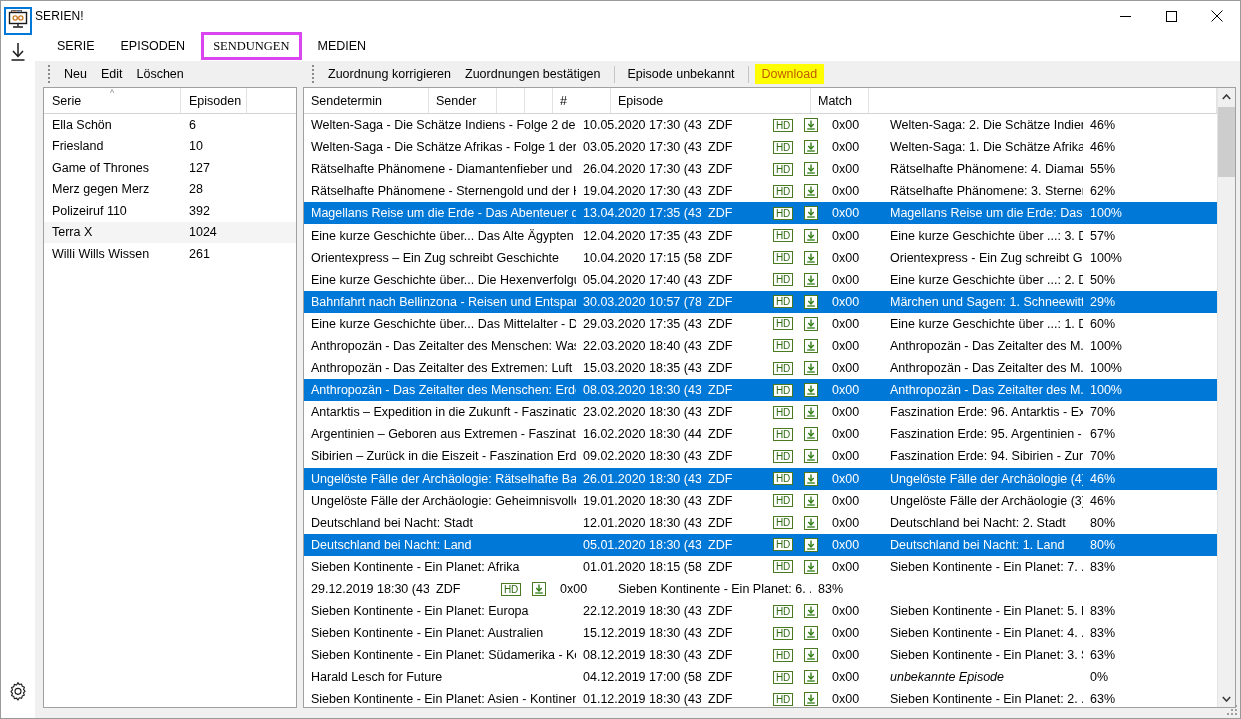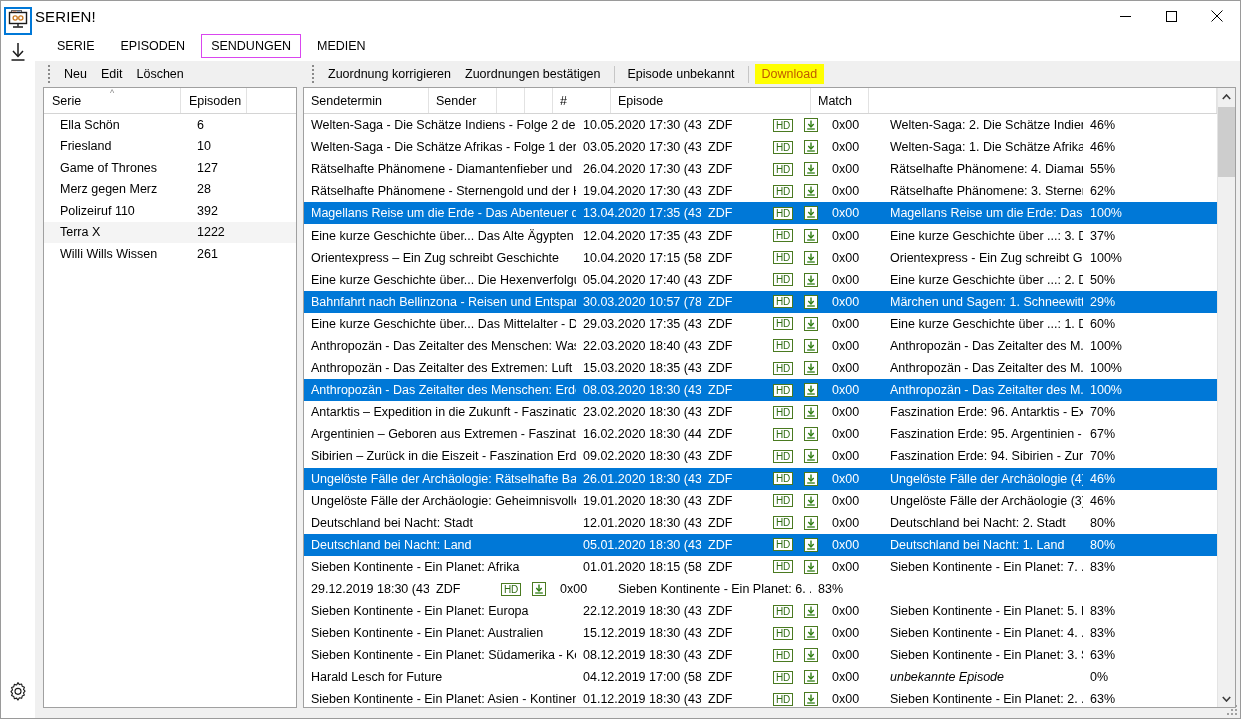--- a/index.html
+++ b/index.html
@@ -37,21 +37,21 @@
   }
   .title-icon {
     width: 16px;
     height: 16px;
     margin-left: 10px;
     margin-right: 8px;
     position: relative;
     flex: none;
   }
   .title-text {
-    font-size: 15px;
+    font-size: 12px;
     color: #000000;
     letter-spacing: .1px;
   }
   .winbtns {
     margin-left: auto;
     display: flex;
     height: 30px;
   }
   .winbtn {
     width: 46px;
@@ -76,21 +76,22 @@
   .menu-left-pad { width: 46px; flex: none; }
   .menuitem {
     font-size: 12.5px;
     padding: 3px 9px;
     margin-right: 6px;
     color: #000;
     border: 1px solid transparent;
     line-height: 16px;
   }
   .menuitem.active {
-    border: 1px solid #d946ef;
+    border: 3px solid #d946ef;
+    font-family: Liberation Serif, serif;
   }
 
   
   .bodyrow {
     flex: 1;
     display: flex;
     min-height: 0;
     background: #ffffff;
   }
   .rail {
@@ -238,21 +239,21 @@
   }
   .grow {
     display: flex;
     height: 21.5px;
     align-items: center;
     font-size: 12.5px;
     white-space: nowrap;
   }
   .grow.alt { background: #f4f4f4; }
   .gcell {
-    padding-left: 16px;
+    padding-left: 8px;
     box-sizing: border-box;
     overflow: hidden;
     text-overflow: clip;
     white-space: nowrap;
   }
 
   
   .rightpane {
     flex: 1;
     display: flex;
@@ -511,21 +512,21 @@
                 <div class="gcell" style="width: 66px;">28</div>
                 <div class="gcell" style="flex: 1 1 0%;"></div>
               </div>
               <div class="grow">
                 <div class="gcell" style="width: 137px;">Polizeiruf 110</div>
                 <div class="gcell" style="width: 66px;">392</div>
                 <div class="gcell" style="flex: 1 1 0%;"></div>
               </div>
               <div class="grow alt">
                 <div class="gcell" style="width: 137px;">Terra X</div>
-                <div class="gcell" style="width: 66px;">1222</div>
+                <div class="gcell" style="width: 66px;">1024</div>
                 <div class="gcell" style="flex: 1 1 0%;"></div>
               </div>
               <div class="grow">
                 <div class="gcell" style="width: 137px;">Willi Wills Wissen</div>
                 <div class="gcell" style="width: 66px;">261</div>
                 <div class="gcell" style="flex: 1 1 0%;"></div>
               </div>
             </div>
         </div>
       </div>
@@ -687,21 +688,21 @@
                     <div class="tc center" style="width: 28px;">
                       <svg class="dlicon" width="14" height="14" viewBox="0 0 14 14">
                         <rect x="0.5" y="0.5" width="13" height="13" fill="#ffffff" stroke="#4a7a20"></rect>
                         <line x1="7" y1="2.5" x2="7" y2="8.3" stroke="#2e7d12" stroke-width="1.4"></line>
                         <polyline points="4.3,6.1 7,9 9.7,6.1" fill="none" stroke="#2e7d12" stroke-width="1.4"></polyline>
                         <line x1="3.2" y1="11" x2="10.8" y2="11" stroke="#2e7d12" stroke-width="1.3"></line>
                       </svg>
                     </div>
                     <div class="tc" style="width: 58px;">0x00</div>
                     <div class="tc" style="width: 200px;">Eine kurze Geschichte über ...: 3. D...</div>
-                    <div class="tc" style="width: 58px;">37%</div>
+                    <div class="tc" style="width: 58px;">57%</div>
                     <div class="tc" style="flex: 1 1 0%;"></div>
                   </div>
                   <div class="trow">
                     <div class="tc" style="width: 272px;">Orientexpress – Ein Zug schreibt Geschichte</div>
                     <div class="tc" style="width: 125px;">10.04.2020 17:15 (58')</div>
                     <div class="tc" style="width: 68px;">ZDF</div>
                     <div class="tc center" style="width: 28px;">
                       <span class="hdbadge">HD</span>
                     </div>
                     <div class="tc center" style="width: 28px;">

